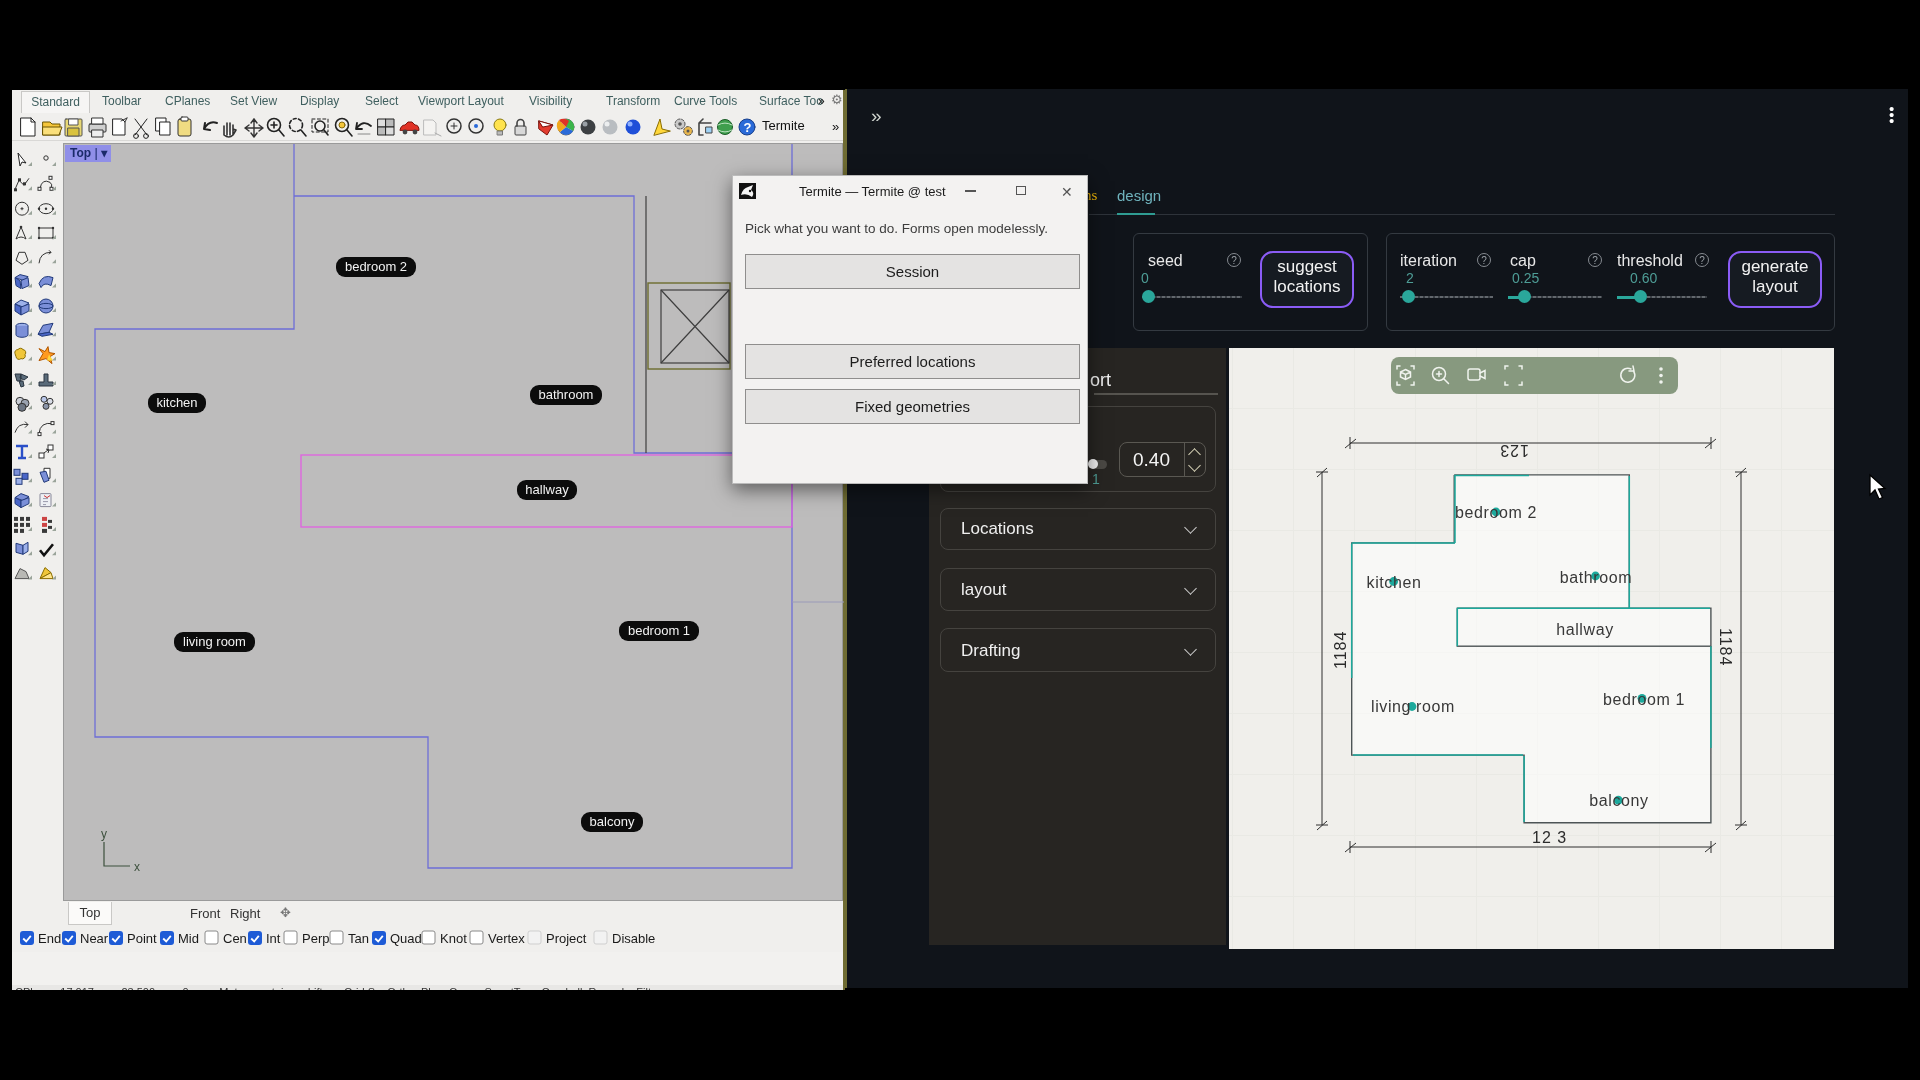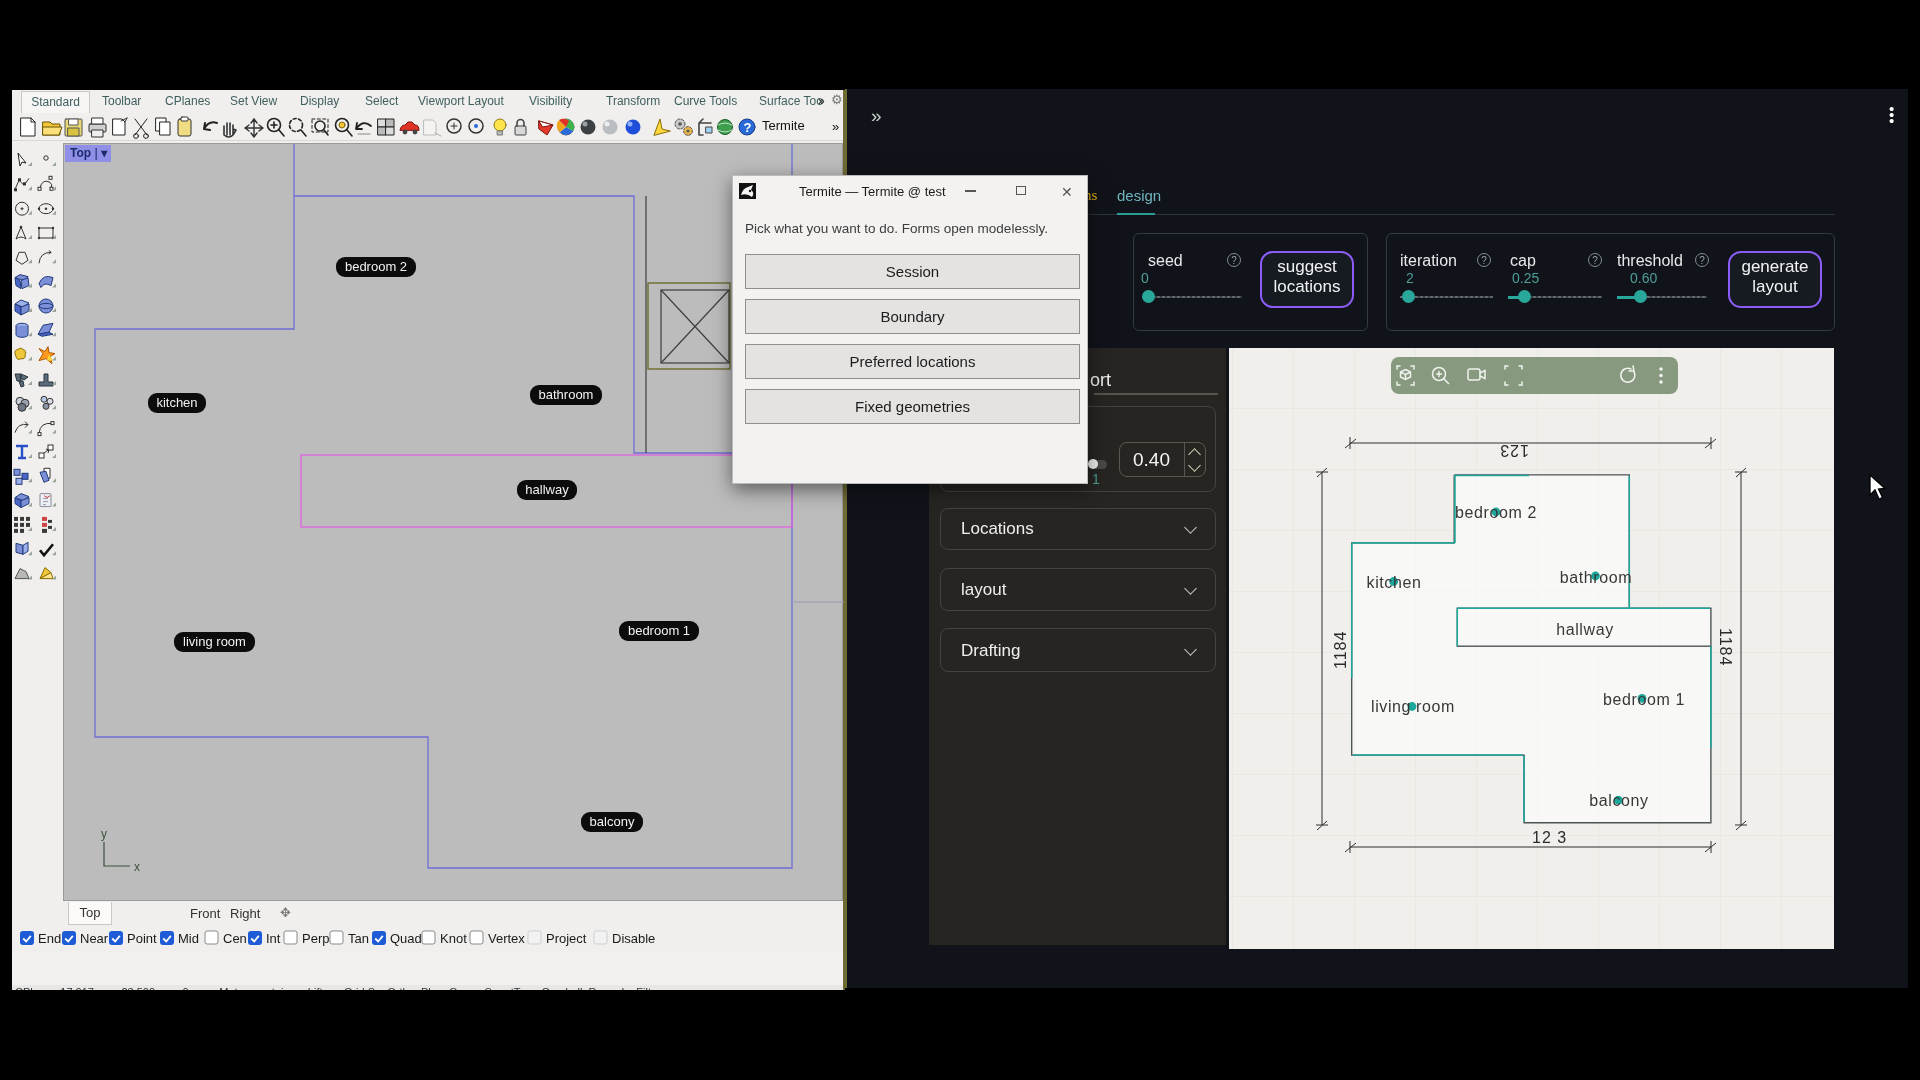--- a/index.html
+++ b/index.html
@@ -627,18 +627,17 @@
         <rect width="17" height="16" fill="#111"></rect>
         <path d="M2 12 q2 -7 7 -8 l5 -2 -2 5 q4 3 1 7 q-5 -4 -11 -2" fill="#f5f5f5"></path>
         <circle cx="11" cy="8" r="1.2" fill="#111"></circle>
       </svg>
     <div class="abs" style="left:30px;top:8px;font-size:13px;color:#1b1b1b;margin-left:36px;">Termite — Termite @ test</div>
     <div class="abs" style="left:232px;top:14px;width:11px;height:1.5px;background:#555;"></div>
     <div class="abs" style="left:283px;top:10px;width:10px;height:9px;border:1.2px solid #555;"></div>
     <div class="abs" style="left:328px;top:8px;font-size:14px;color:#555;">✕</div>
     <div class="abs" style="left:12px;top:45px;font-size:13.5px;color:#3d3d3d;">Pick what you want to do. Forms open modelessly.</div>
     <div class="dbtn" style="top:78px;">Session</div>
-    <div class="dbtn" style="top:123px;">Boundary</div>
     <div class="dbtn" style="top:168px;">Preferred locations</div>
     <div class="dbtn" style="top:213px;">Fixed geometries</div>
   </div>
 
 </div>
 
 </body></html>

